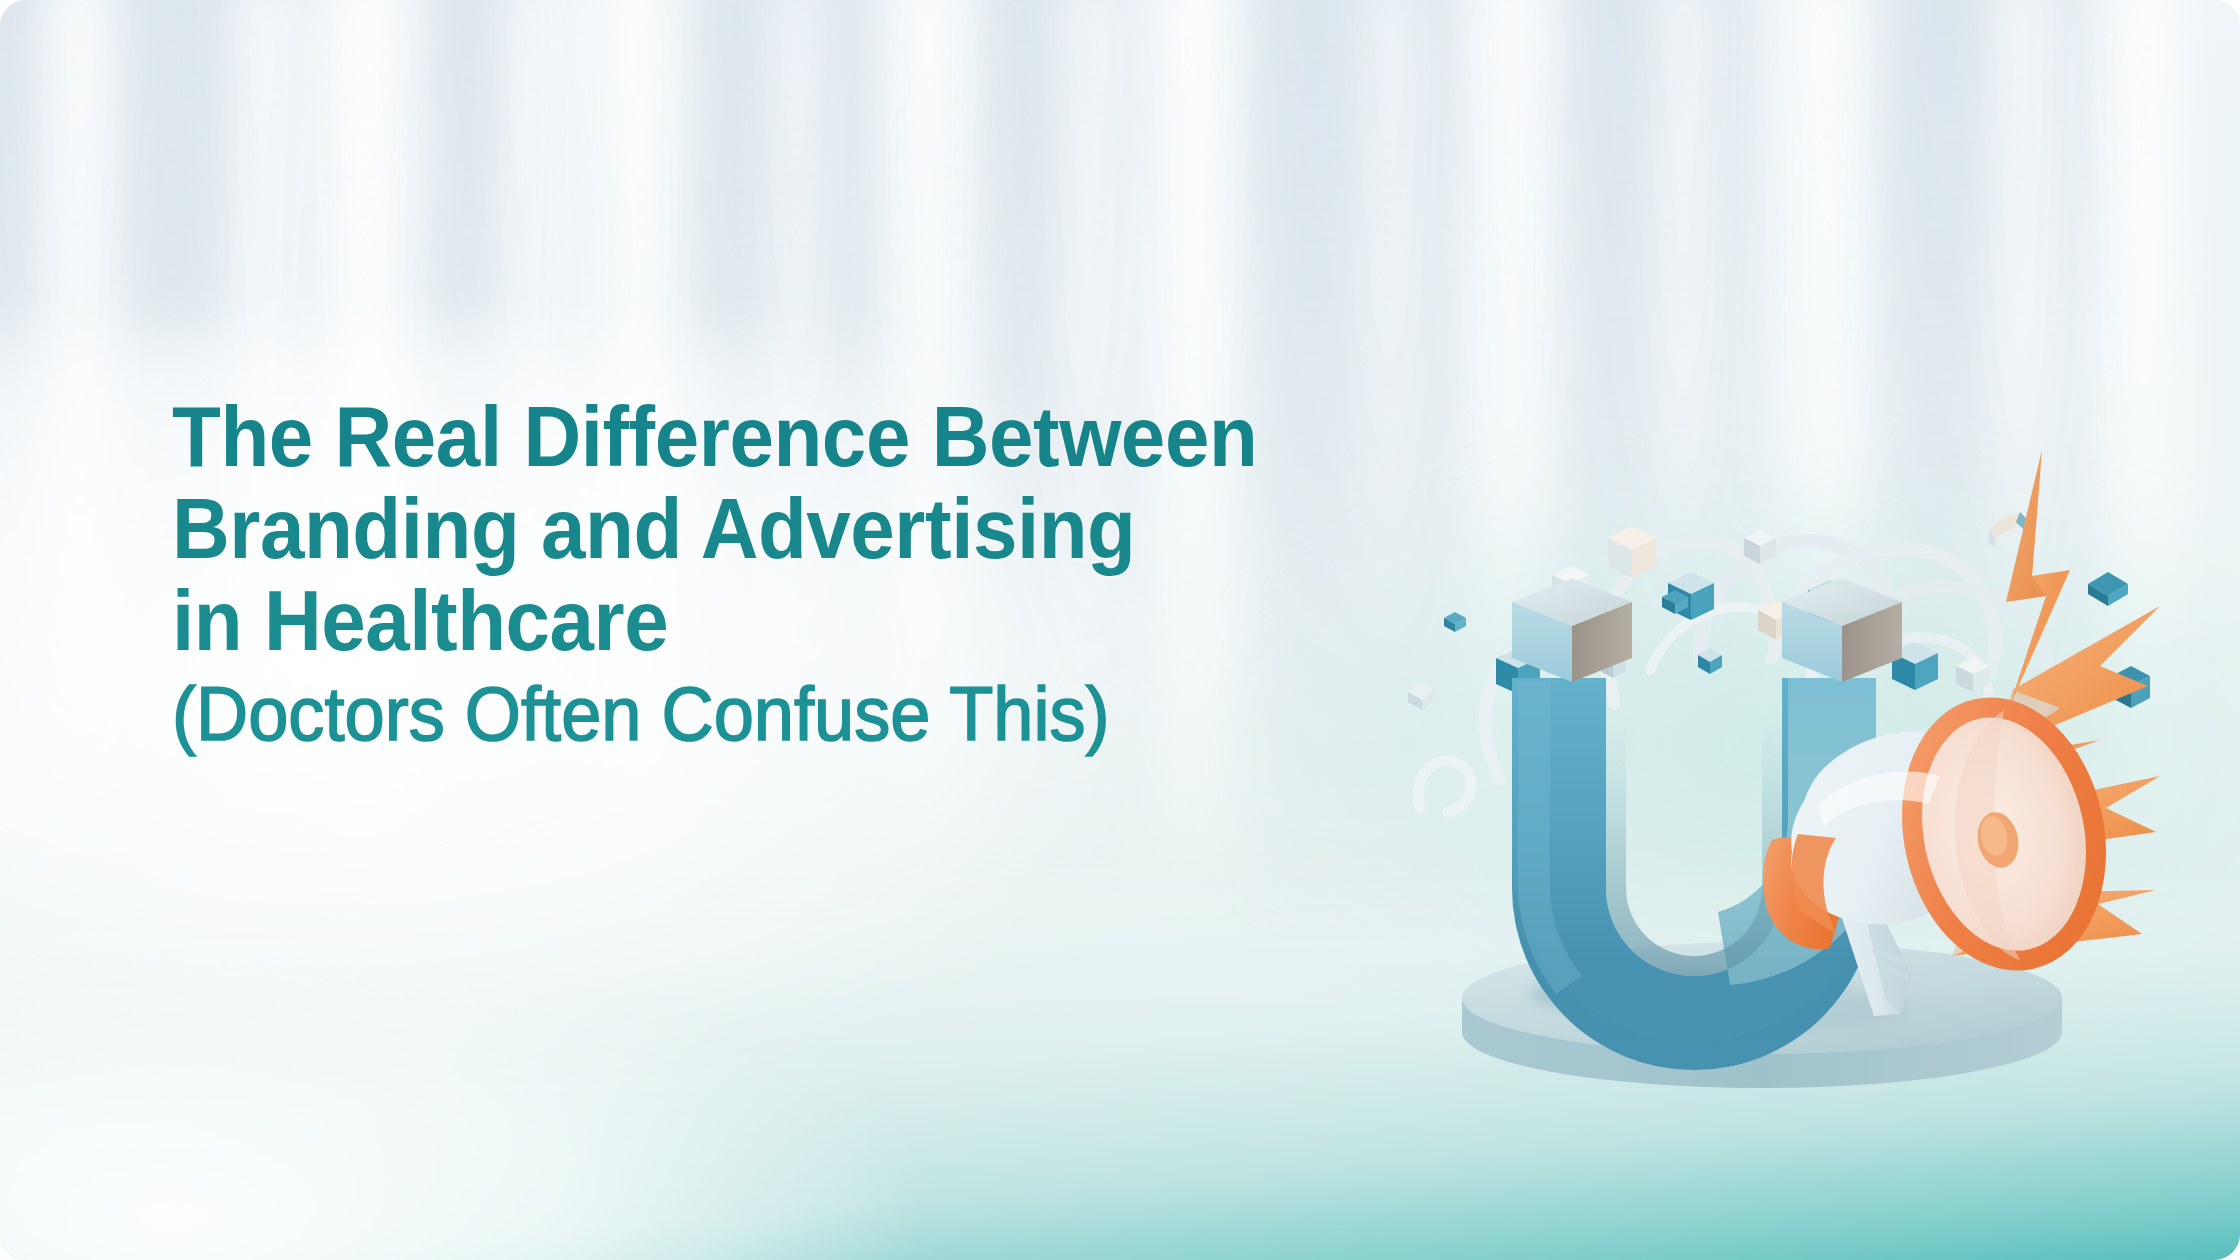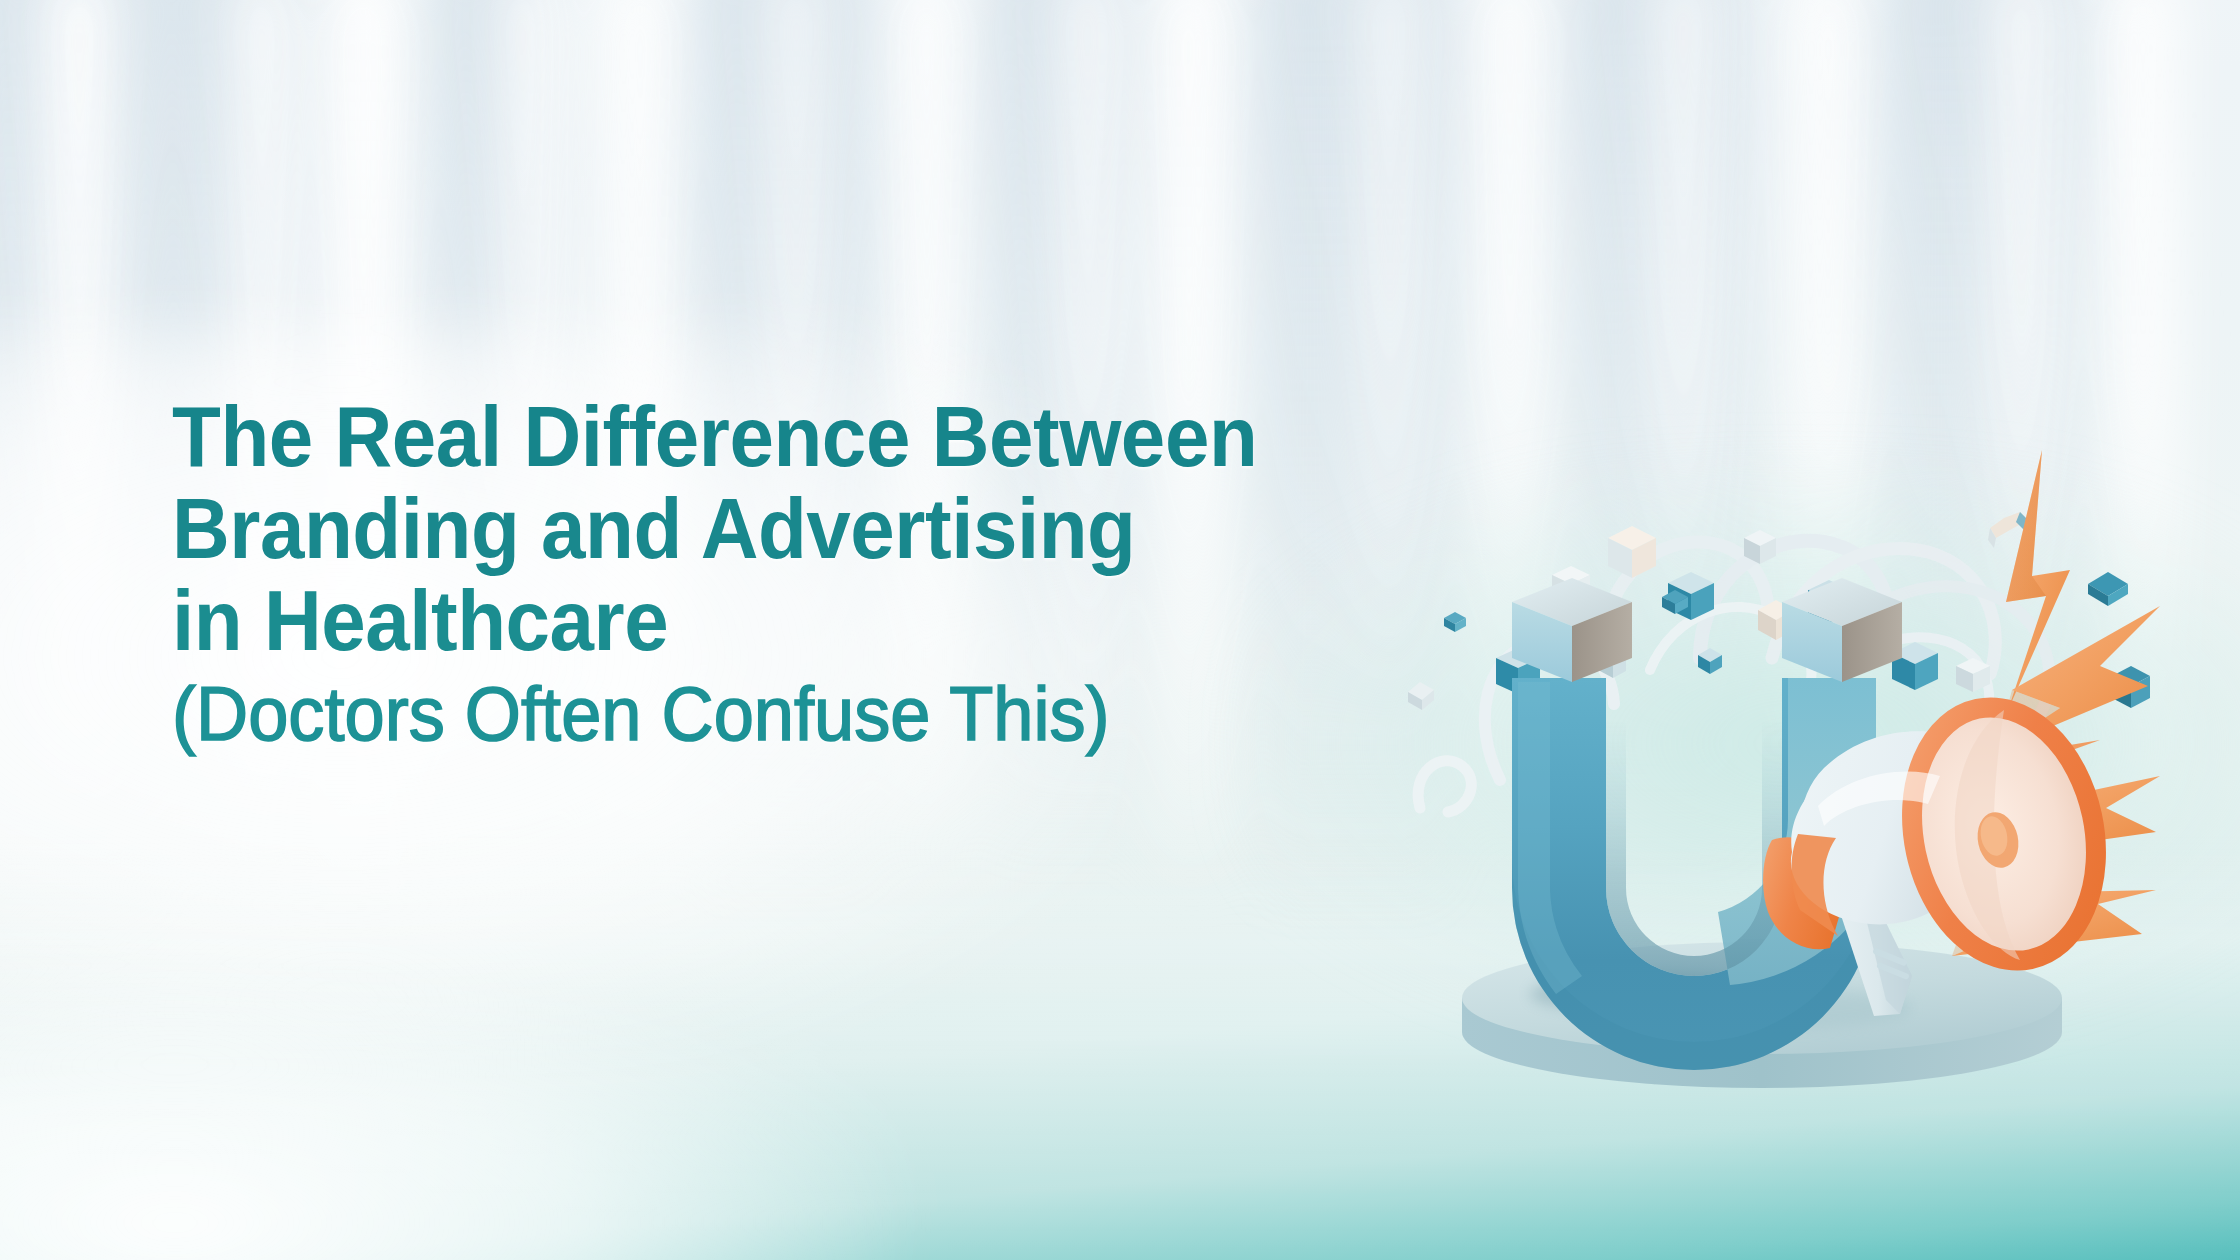--- a/index.html
+++ b/index.html
@@ -10,20 +10,21 @@
   body {
     font-family: "Liberation Sans", sans-serif;
   }
 
   #banner {
     position: relative;
     width: 2240px;
     height: 1260px;
     overflow: hidden;
     background: #fef9c3;
+    border-radius: 26px;
   }
 
   
   .bg-base {
     position: absolute;
     inset: 0;
     background:
       linear-gradient(175deg,
         #f2f7f9 0%,
         #eef4f7 18%,

